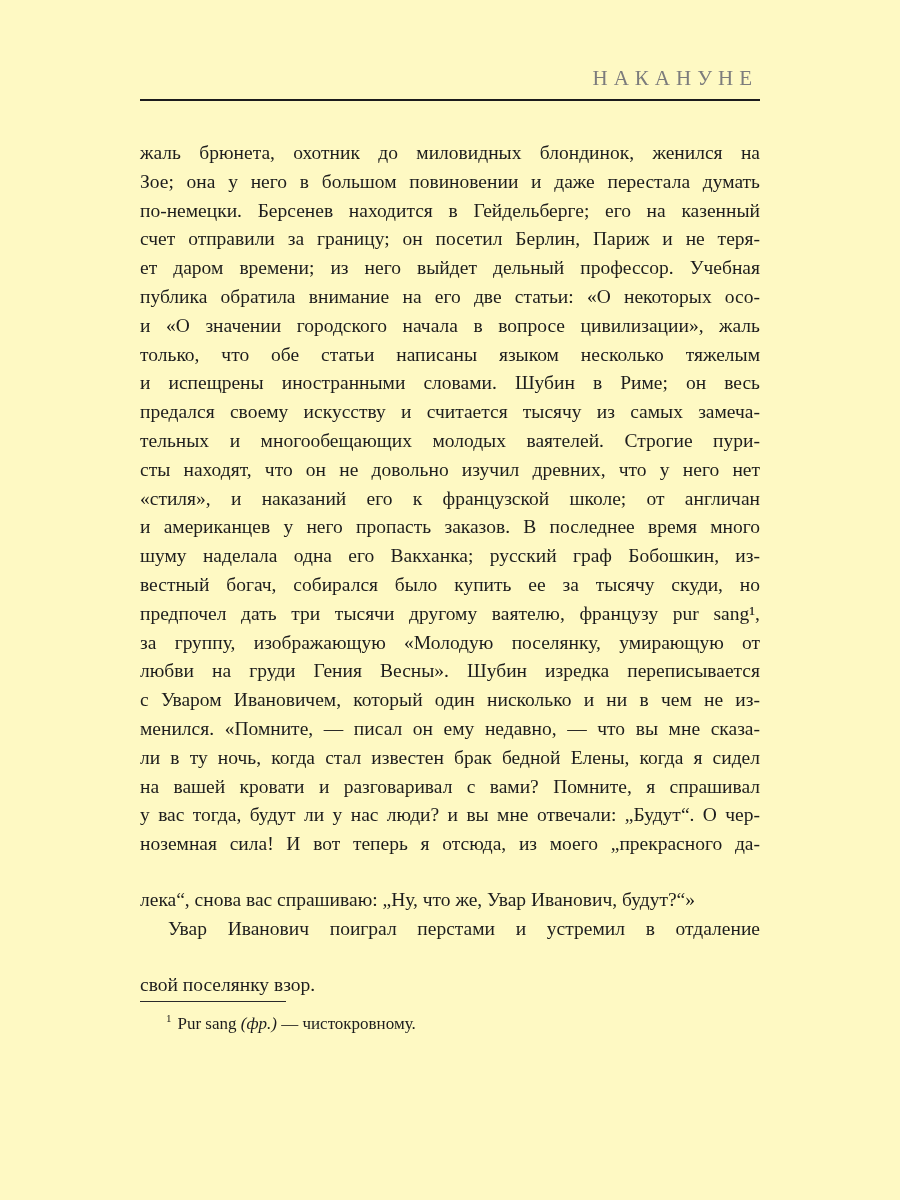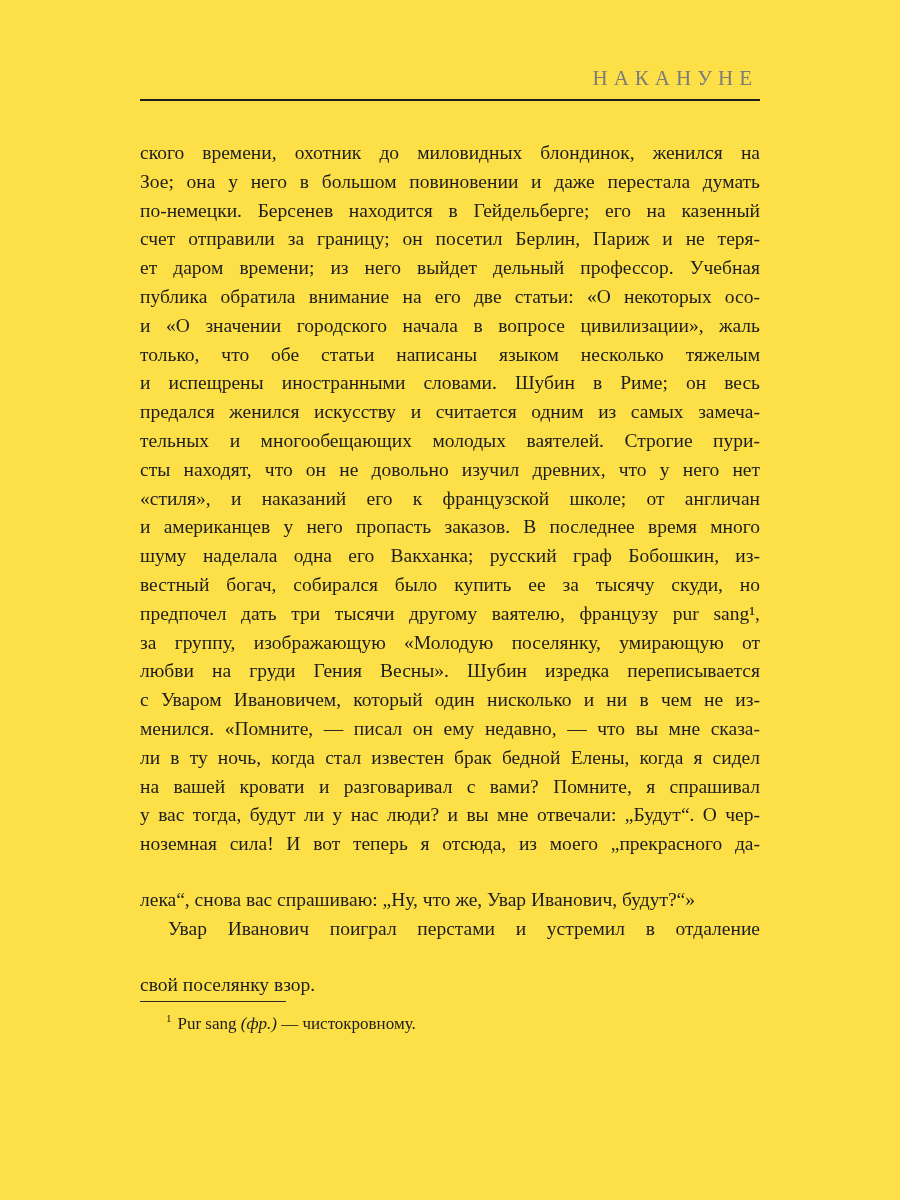--- a/index.html
+++ b/index.html
@@ -1,21 +1,21 @@
 <!DOCTYPE html>
 <html><head>
 <meta charset="utf-8">
 <style>
   * { box-sizing: border-box; }
   html, body { margin: 0; padding: 0; background: #ffffff; }
   .page {
     position: relative;
     width: 900px;
     height: 1200px;
-    background: #fde047;
+    background: #fef9c3;
     font-family: "Liberation Serif", serif;
     overflow: hidden;
   }
   .running-head {
     position: absolute;
     left: 140px;
     top: 66px;
     width: 620px;
   }
   .header-title {
@@ -82,30 +82,30 @@
 <body>
 
 <div class="page">
 
   <div class="running-head">
     <div class="header-title">НАКАНУНЕ</div>
     <div class="header-rule"></div>
   </div>
 
   <div class="body-text">
-    <div class="line">ского времени, охотник до миловидных блондинок, женился на</div>
+    <div class="line">жаль брюнета, охотник до миловидных блондинок, женился на</div>
     <div class="line">Зое; она у него в большом повиновении и даже перестала думать</div>
     <div class="line">по-немецки. Берсенев находится в Гейдельберге; его на казенный</div>
     <div class="line">счет отправили за границу; он посетил Берлин, Париж и не теря-</div>
     <div class="line">ет даром времени; из него выйдет дельный профессор. Учебная</div>
     <div class="line">публика обратила внимание на его две статьи: «О некоторых осо-</div>
     <div class="line">и «О значении городского начала в вопросе цивилизации», жаль</div>
     <div class="line">только, что обе статьи написаны языком несколько тяжелым</div>
     <div class="line">и испещрены иностранными словами. Шубин в Риме; он весь</div>
-    <div class="line">предался женился искусству и считается одним из самых замеча-</div>
+    <div class="line">предался своему искусству и считается тысячу из самых замеча-</div>
     <div class="line">тельных и многообещающих молодых ваятелей. Строгие пури-</div>
     <div class="line">сты находят, что он не довольно изучил древних, что у него нет</div>
     <div class="line">«стиля», и наказаний его к французской школе; от англичан</div>
     <div class="line">и американцев у него пропасть заказов. В последнее время много</div>
     <div class="line">шуму наделала одна его Вакханка; русский граф Бобошкин, из-</div>
     <div class="line">вестный богач, собирался было купить ее за тысячу скуди, но</div>
     <div class="line">предпочел дать три тысячи другому ваятелю, французу pur sang¹,</div>
     <div class="line">за группу, изображающую «Молодую поселянку, умирающую от</div>
     <div class="line">любви на груди Гения Весны». Шубин изредка переписывается</div>
     <div class="line">с Уваром Ивановичем, который один нисколько и ни в чем не из-</div>

